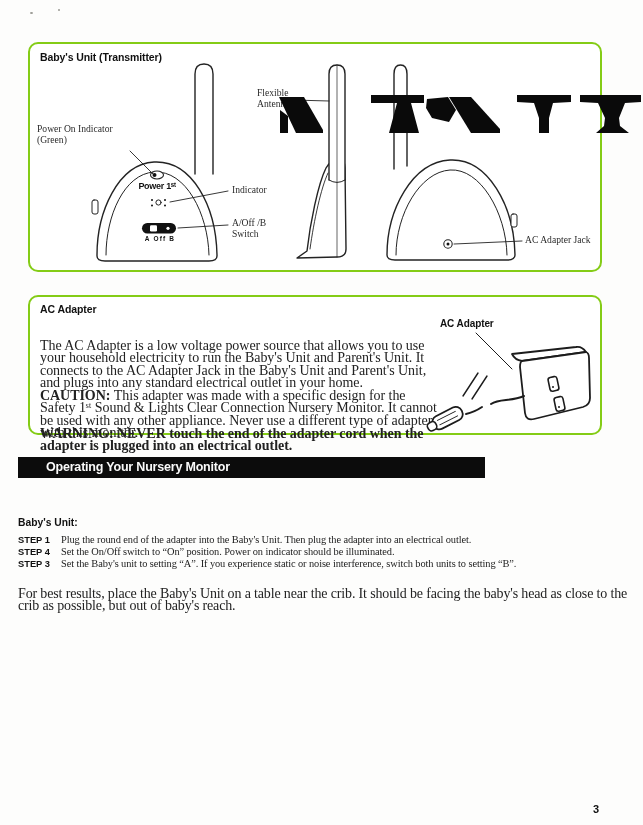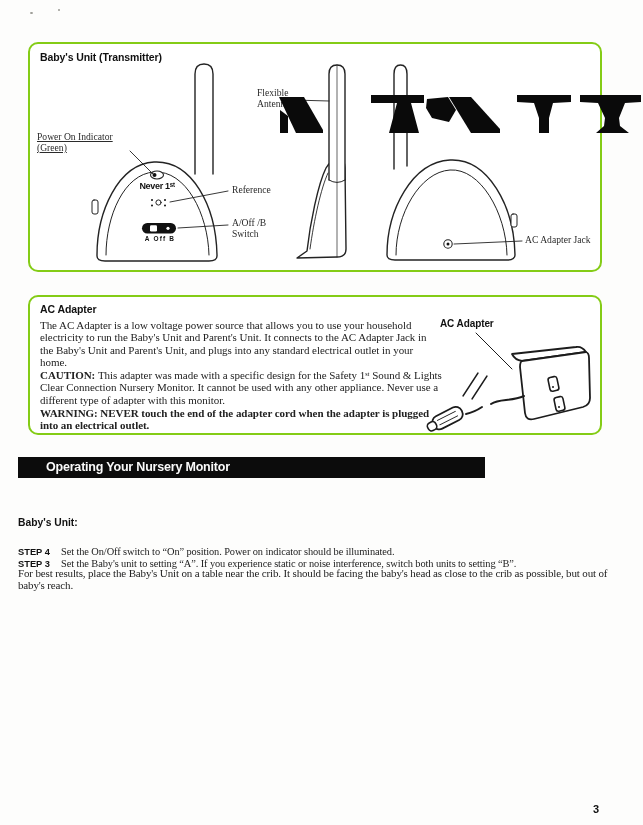--- a/index.html
+++ b/index.html
@@ -22,21 +22,21 @@
     position:absolute; font-size:9.6px; line-height:10.8px; color:#2b2b2b;
   }
   .device-logo {
     position:absolute; font-family:"Liberation Sans", sans-serif; font-weight:bold;
     font-size:9px; letter-spacing:-0.3px; color:#111; text-align:center;
   }
   .switch-scale {
     position:absolute; font-family:"Liberation Sans", sans-serif; font-weight:bold;
     font-size:6.5px; letter-spacing:1.2px; color:#111; text-align:center;
   }
-  .body-par { position:absolute; font-size:11px; line-height:12.4px; color:#222; letter-spacing:-0.05px; }
+  .body-par { position:absolute; font-size:14px; line-height:12.4px; color:#222; letter-spacing:-0.05px;margin-top:21px; }
   .section-bar {
     position:absolute; left:18px; top:457px; width:467px; height:21px; background:#0c0c0c;
     color:#fafafa; font-family:"Liberation Sans", sans-serif; font-weight:bold;
     font-size:12.5px; line-height:21px; padding-left:28px; letter-spacing:-0.2px;
   }
   .subhead {
     position:absolute; font-family:"Liberation Sans", sans-serif; font-weight:bold;
     font-size:10.3px; color:#111;
   }
   .step { position:absolute; left:18px; width:618px; white-space:nowrap; }
@@ -101,26 +101,26 @@
 
       <g stroke-width="0.9">
         <path d="M100,107 L123,130"></path>
         <path d="M262,56 L299,57"></path>
         <path d="M198,147 L140,158"></path>
         <path d="M198,181 L148,184"></path>
         <path d="M492,197 L424,200"></path>
       </g>
     </svg>
 
-    <div class="callout" style="left:7px; top:88px; width:82px;text-decoration:underline;">Power On Indicator (Green)</div>
+    <div class="callout" style="left:7px; top:80px; width:82px;">Power On Indicator (Green)</div>
     <div class="callout" style="left:227px; top:44px; width:46px;">Flexible Antenna</div>
-    <div class="callout" style="left:202px; top:141px; width:70px;">Reference</div>
+    <div class="callout" style="left:202px; top:141px; width:70px;">Indicator</div>
     <div class="callout" style="left:202px; top:174px; width:52px;">A/Off /B Switch</div>
     <div class="callout" style="left:495px; top:191px; width:76px;">AC Adapter Jack</div>
-    <div class="device-logo" style="left:96px; top:137px; width:62px;">Never 1ˢᵗ</div>
+    <div class="device-logo" style="left:96px; top:137px; width:62px;">Power 1ˢᵗ</div>
     <div class="switch-scale" style="left:108px; top:191px; width:44px;">A Off B</div>
   </div>
 
   <svg class="blob-layer" style="left:0; top:90px;" width="643" height="48" viewBox="0 0 643 48" fill="#0a0a0a" stroke="none">
     <polygon points="279,7 304,7 323,40 323,43 296,43"></polygon>
     <polygon points="280,20 288,26 288,43 280,43"></polygon>
     <polygon points="371,5 424,5 424,13 411,13 419,43 389,43 397,13 371,13"></polygon>
     <polygon points="427,9 448,7 456,20 449,32 432,28 426,18"></polygon>
     <polygon points="449,7 471,7 500,39 500,43 471,43"></polygon>
     <polygon points="517,5 571,5 571,12 553,13 549,28 549,43 539,43 539,28 534,13 517,12"></polygon>
@@ -165,20 +165,23 @@
         <path d="M408,118.5 L428,118.5 M408,123.5 L428,123.5" stroke-width="0.9"></path>
       </g>
     </svg>
   </div>
 
   <div class="section-bar">Operating Your Nursery Monitor</div>
 
 
   <div class="subhead" style="left:18px; top:517px;">Baby's Unit:</div>
 
+  <div class="step" style="top:529px;">
+    <span class="step-label">STEP 1</span><span class="step-text">Plug the round end of the adapter into the Baby's Unit. Then plug the adapter into an electrical outlet.</span>
+  </div>
   <div class="step" style="top:541px;">
     <span class="step-label">STEP 4</span><span class="step-text">Set the On/Off switch to “On” position. Power on indicator should be illuminated.</span>
   </div>
   <div class="step" style="top:553px;">
     <span class="step-label">STEP 3</span><span class="step-text">Set the Baby's unit to setting “A”. If you experience static or noise interference, switch both units to setting “B”.</span>
   </div>
 
   <div class="body-par" style="left:18px; top:567px; width:614px; letter-spacing:-0.15px;">For best results, place the Baby's Unit on a table near the crib. It should be facing the baby's head as close to the crib as possible, but out of baby's reach.</div>
 
   <div class="page-num">3</div>

